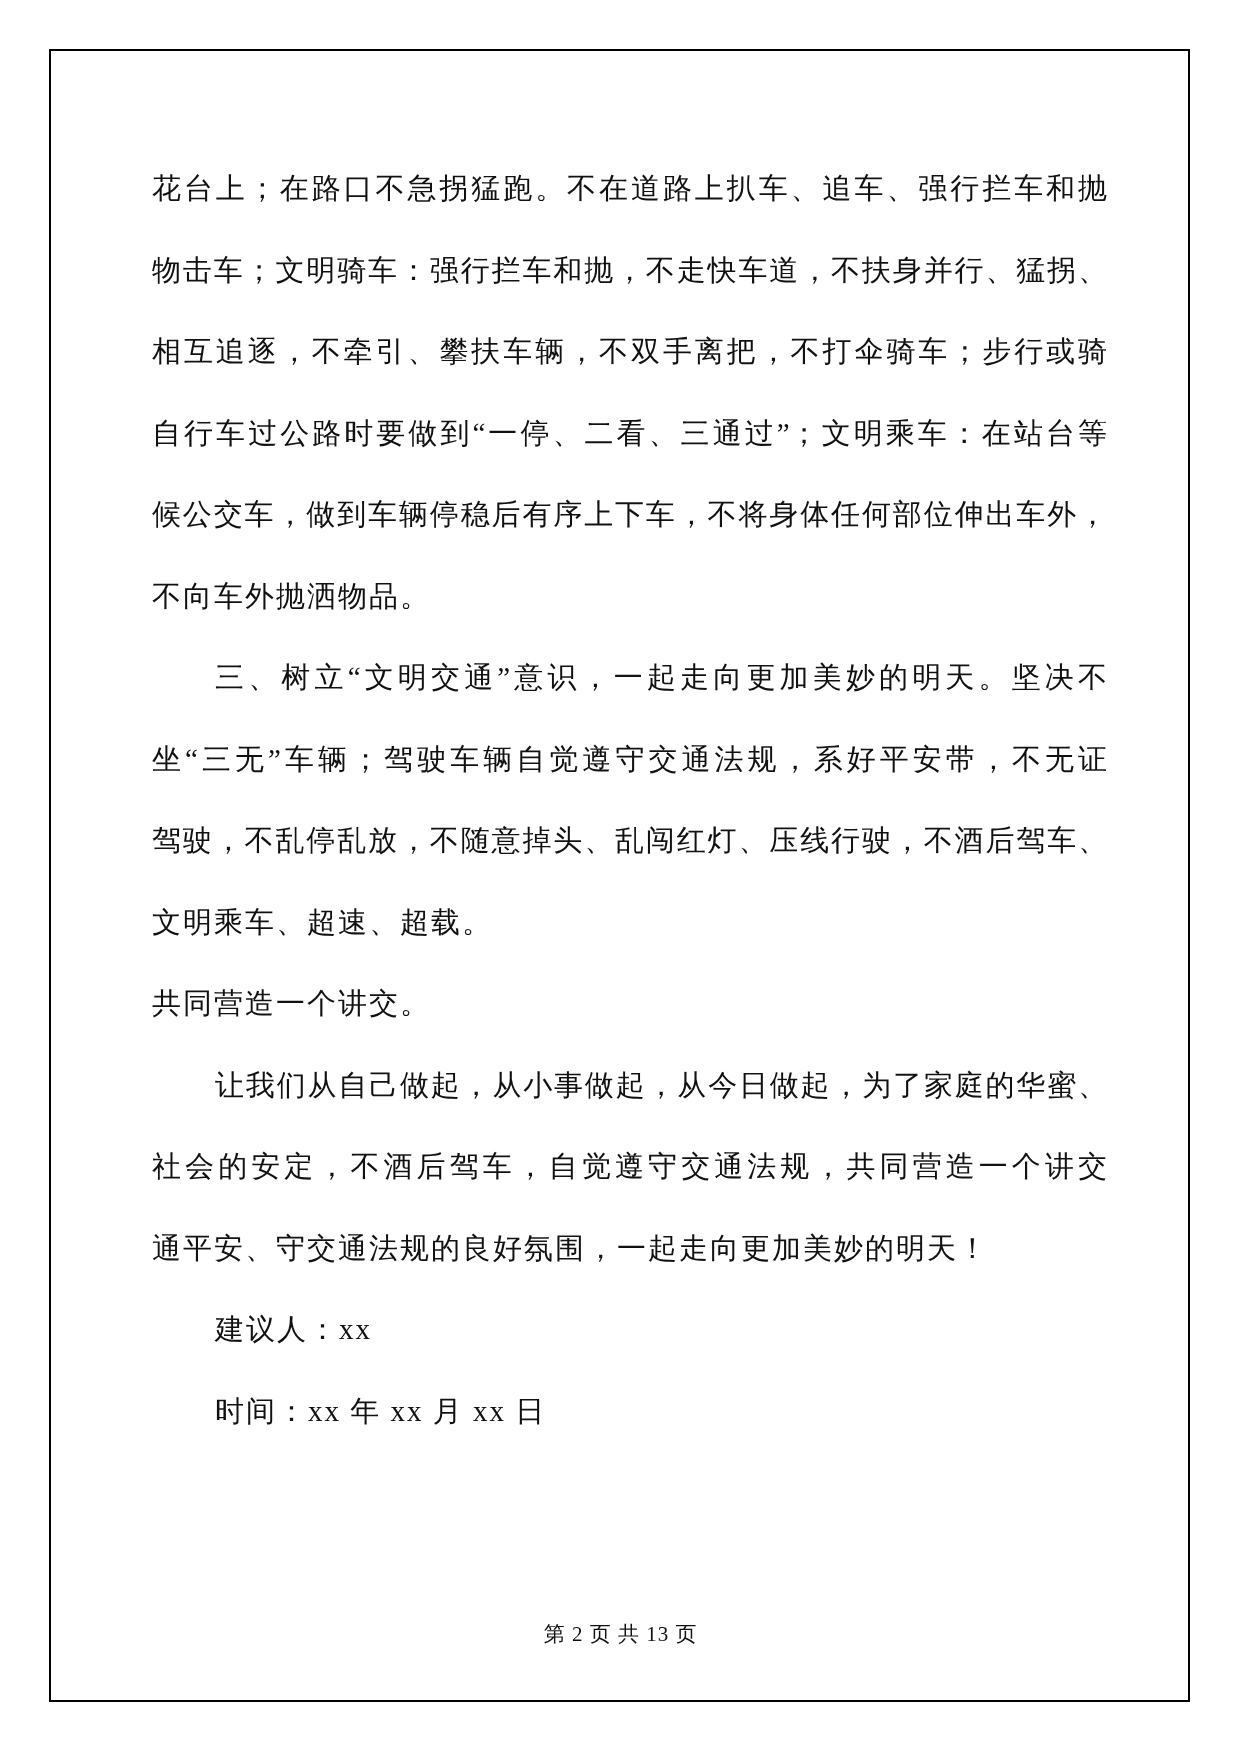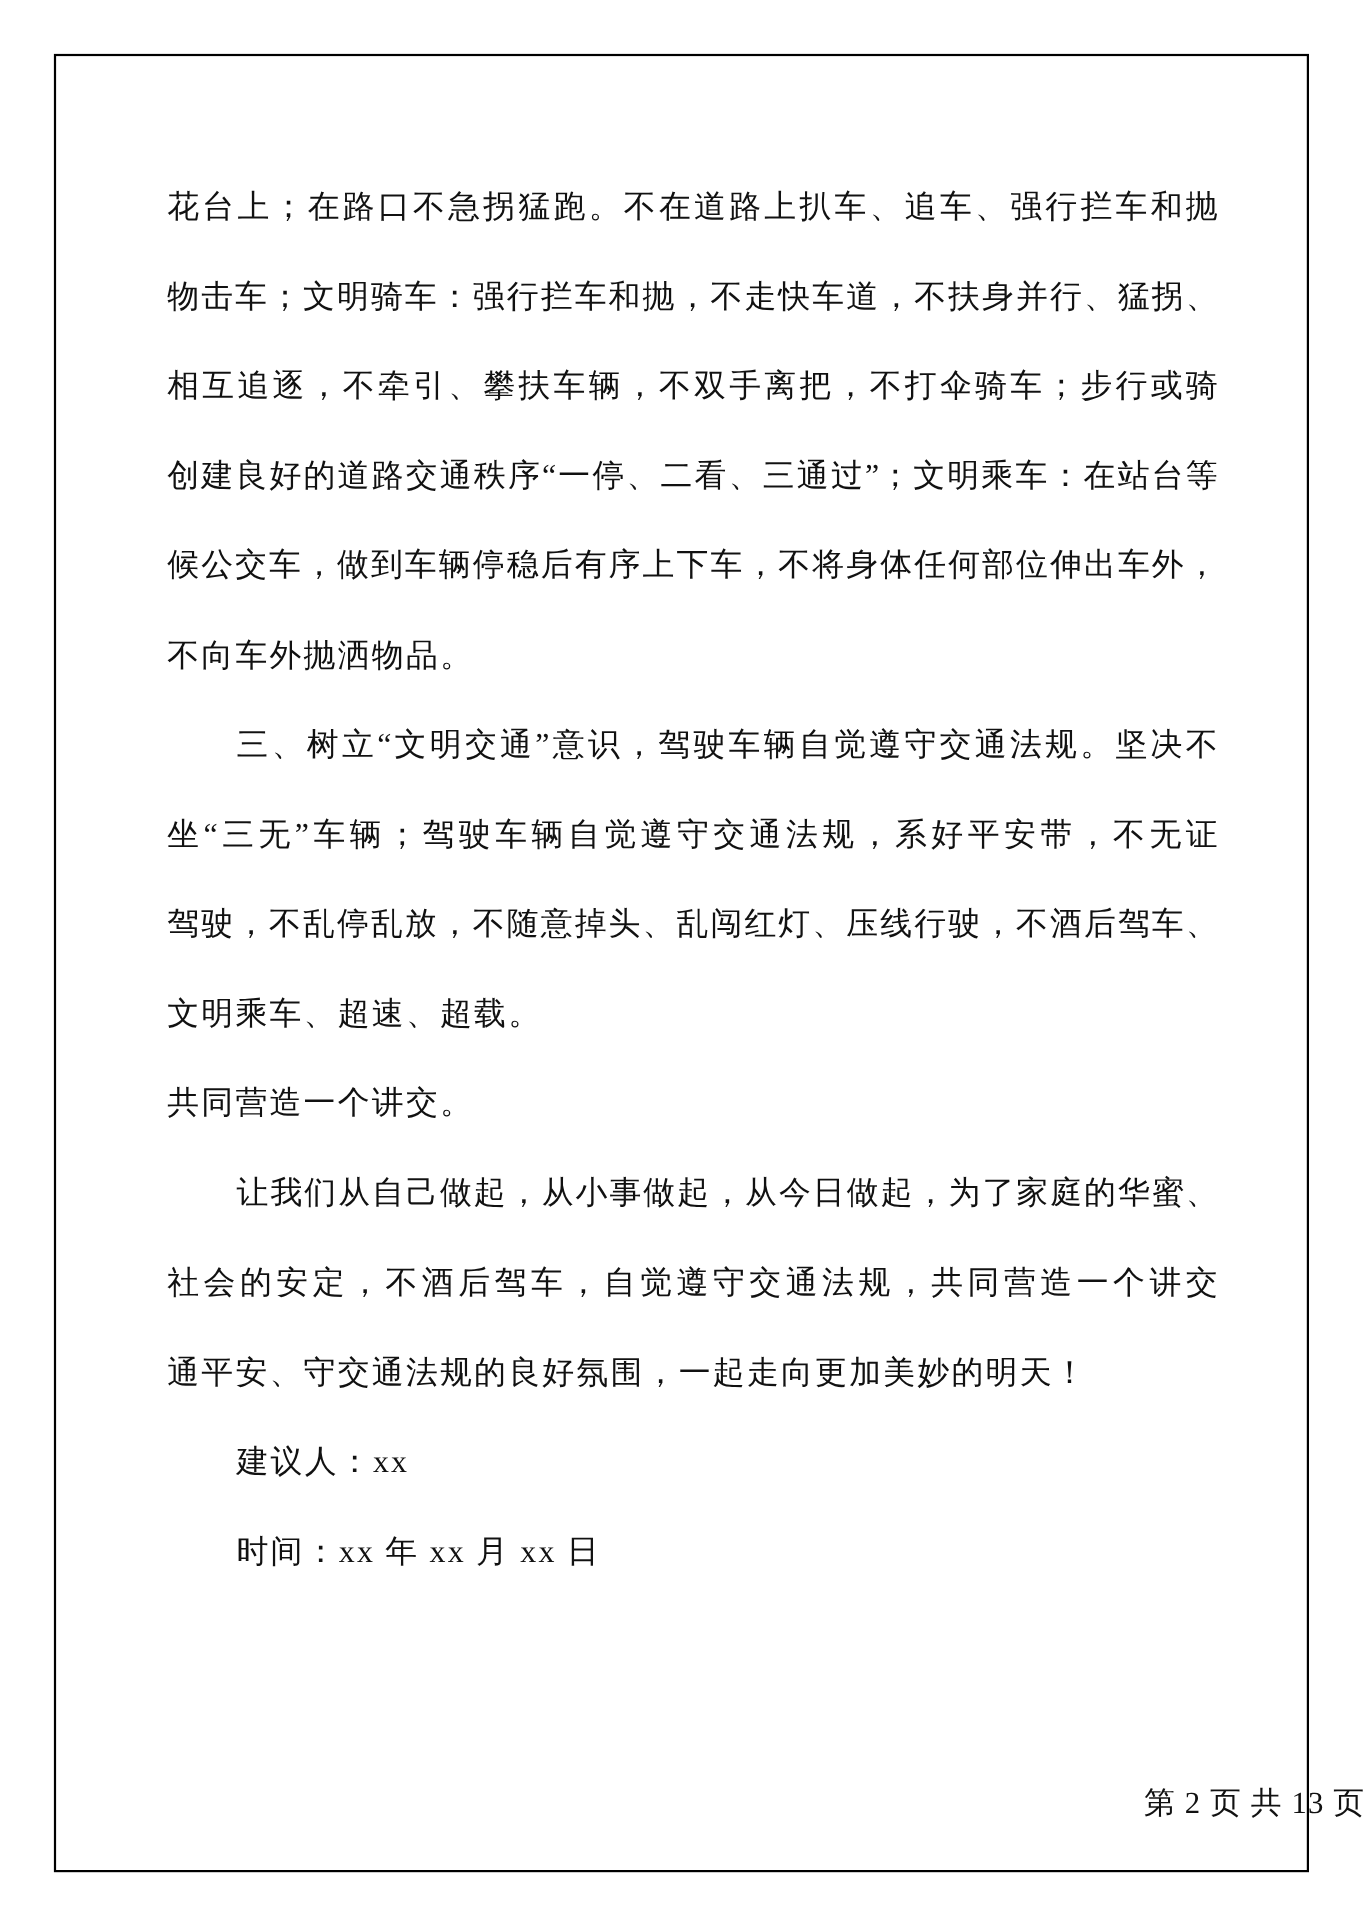--- a/index.html
+++ b/index.html
@@ -48,39 +48,39 @@
     text-justify: inter-character;
   }
   .line.indent {
     text-indent: 63px;
   }
   .footer {
     position: absolute;
     left: 0;
     top: 1620px;
     width: 100%;
-    text-align: right;
-    font-size: 28px;
+    text-align: center;
+    font-size: 21px;
     color: #111111;
     letter-spacing: 1px;
   }
 </style>
 </head>
 <body>
 
 <div class="page">
   <div class="border-frame"></div>
   <div class="text-block">
       <div class="line justify">花台上；在路口不急拐猛跑。不在道路上扒车、追车、强行拦车和抛</div>
       <div class="line justify">物击车；文明骑车：强行拦车和抛，不走快车道，不扶身并行、猛拐、</div>
       <div class="line justify">相互追逐，不牵引、攀扶车辆，不双手离把，不打伞骑车；步行或骑</div>
-      <div class="line justify">创建良好的道路交通秩序“一停、二看、三通过”；文明乘车：在站台等</div>
+      <div class="line justify">自行车过公路时要做到“一停、二看、三通过”；文明乘车：在站台等</div>
       <div class="line justify">候公交车，做到车辆停稳后有序上下车，不将身体任何部位伸出车外，</div>
       <div class="line">不向车外抛洒物品。</div>
-      <div class="line indent justify">三、树立“文明交通”意识，驾驶车辆自觉遵守交通法规。坚决不</div>
+      <div class="line indent justify">三、树立“文明交通”意识，一起走向更加美妙的明天。坚决不</div>
       <div class="line justify">坐“三无”车辆；驾驶车辆自觉遵守交通法规，系好平安带，不无证</div>
       <div class="line justify">驾驶，不乱停乱放，不随意掉头、乱闯红灯、压线行驶，不酒后驾车、</div>
       <div class="line">文明乘车、超速、超载。</div>
       <div class="line">共同营造一个讲交。</div>
       <div class="line indent justify">让我们从自己做起，从小事做起，从今日做起，为了家庭的华蜜、</div>
       <div class="line justify">社会的安定，不酒后驾车，自觉遵守交通法规，共同营造一个讲交</div>
       <div class="line">通平安、守交通法规的良好氛围，一起走向更加美妙的明天！</div>
       <div class="line indent">建议人：xx</div>
       <div class="line indent">时间：xx 年 xx 月 xx 日</div>
     </div>

